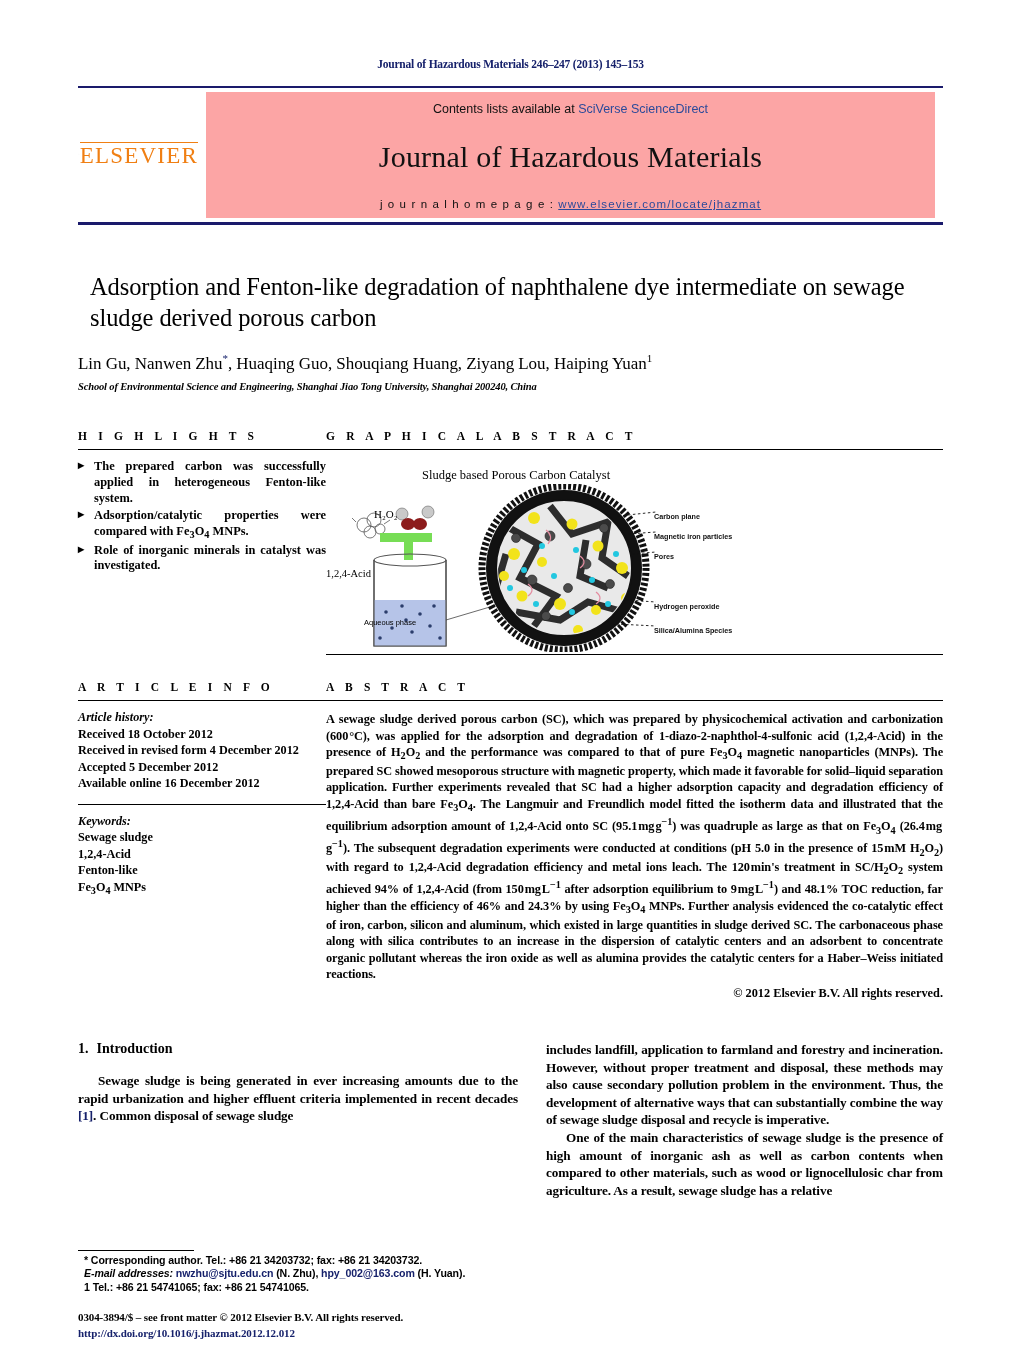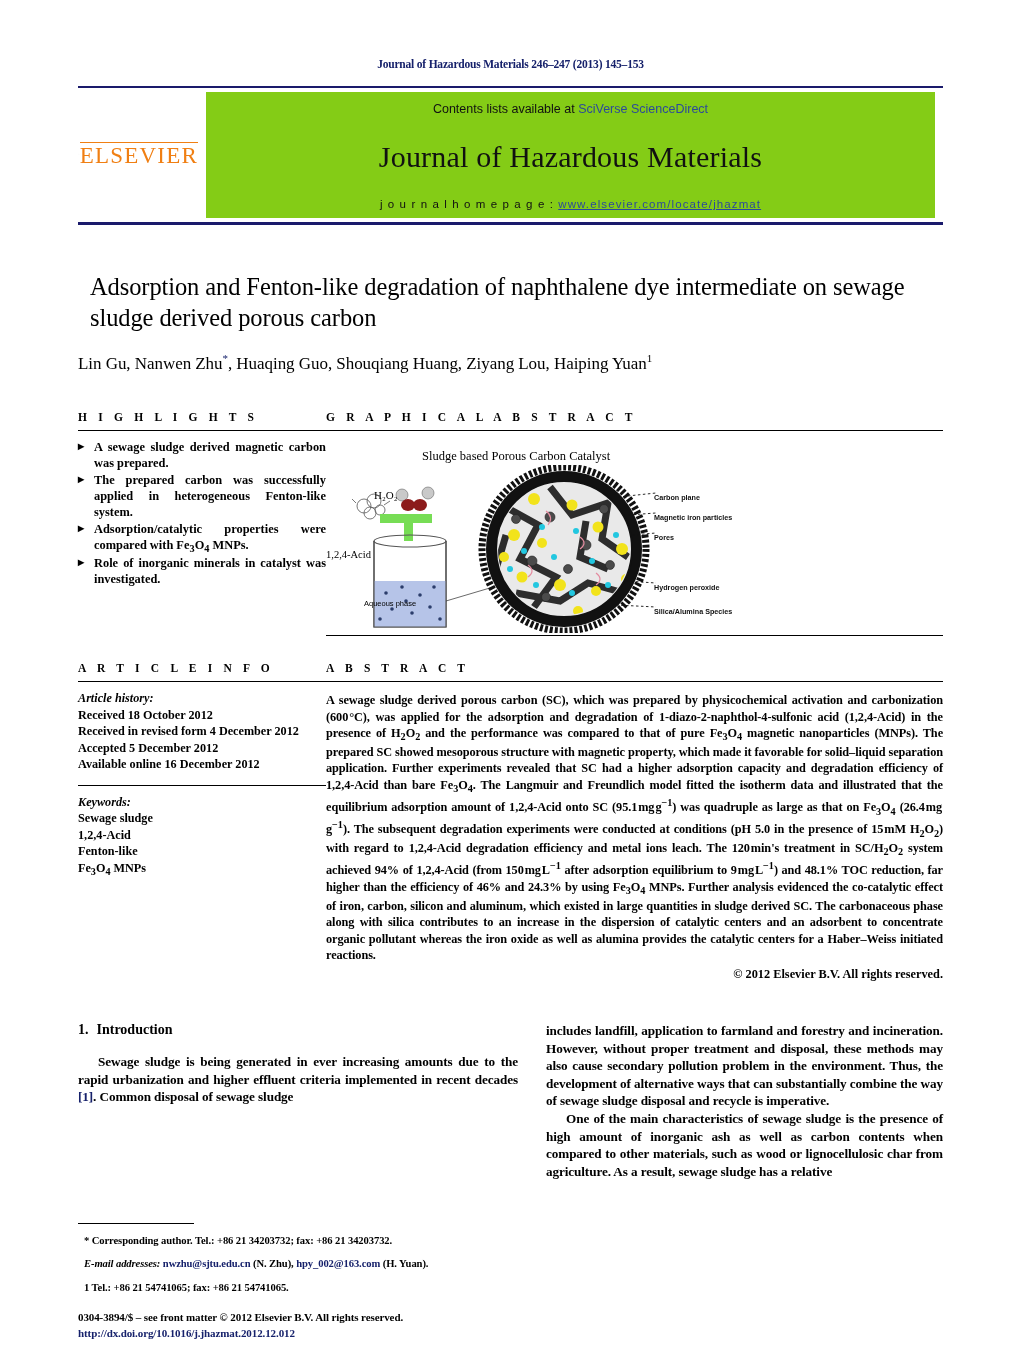--- a/index.html
+++ b/index.html
@@ -59,21 +59,21 @@
     font-size: 23px;
     letter-spacing: 1.2px;
     color: #F07F13;
     line-height: 1;
     border-top: 1.4px solid #F07F13;
     padding-top: 1px;
     margin-top: 1px;
   }
   .journal-band {
     flex: 1 1 auto;
-    background: #84cc16;
+    background: #fca5a5;
     display: flex;
     flex-direction: column;
     justify-content: space-between;
     align-items: center;
     padding: 10px 0 8px 0;
     margin: 0 8px;
   }
   .contents-line {
     font-family: "Liberation Sans", sans-serif;
     font-size: 12.5px;
@@ -291,28 +291,27 @@
   .lnk { color: #16216b; }
   
   .footnotes {
     position: absolute;
     left: 78px;
     bottom: 56px;
     width: 440px;
   }
   .fn-rule { border-top: 0.8px solid #000; width: 116px; margin-bottom: 3px; }
   .fn {
-    font-family:Liberation Serif, serif;
+    font-family:Liberation Sans, sans-serif;
     font-weight: bold;
     font-size: 10.6px;
     line-height: 1.3;
     padding-left: 14px;
     text-indent: -8px;
     letter-spacing: -0.1px;
-    margin-top: 10px;
   }
   .fn .it { font-style: italic; }
   .issn-block {
     position:absolute;
     left: 78px;
     bottom: 10px;
     width: 500px;
     font-family:"Liberation Serif", serif;
     font-weight: bold;
     font-size: 11px;
@@ -358,29 +357,29 @@
       </div>
     </div>
 
   </div>
 
   <div class="title-block">
     <h1 class="paper-title">Adsorption and Fenton-like degradation of naphthalene dye intermediate on sewage sludge derived porous carbon</h1>
     <div class="authors">
       <span>Lin Gu, Nanwen Zhu</span><sup class="star">*</sup><span>, Huaqing Guo, Shouqiang Huang, Ziyang Lou, Haiping Yuan</span><sup>1</sup>
     </div>
+    <div class="affiliation">School of Environmental Science and Engineering, Shanghai Jiao Tong University, Shanghai 200240, China</div>
   </div>
 
   <div class="cols">
 
     <div class="col-left">
       <div class="sec-head">H I G H L I G H T S</div>
       <div class="rule"></div>
       <ul class="hl-list">
-        <li><span>A sewage sludge derived magnetic carbon was prepared.</span></li>
         <li><span>The prepared carbon was successfully applied in heterogeneous Fenton-like system.</span></li>
         <li><span>Adsorption/catalytic properties were compared with Fe<sub>3</sub>O<sub>4</sub> MNPs.</span></li>
         <li><span>Role of inorganic minerals in catalyst was investigated.</span></li>
       </ul>
     </div>
 
     <div class="col-right">
       <div class="sec-head">G R A P H I C A L   A B S T R A C T</div>
       <div class="rule"></div>
 

